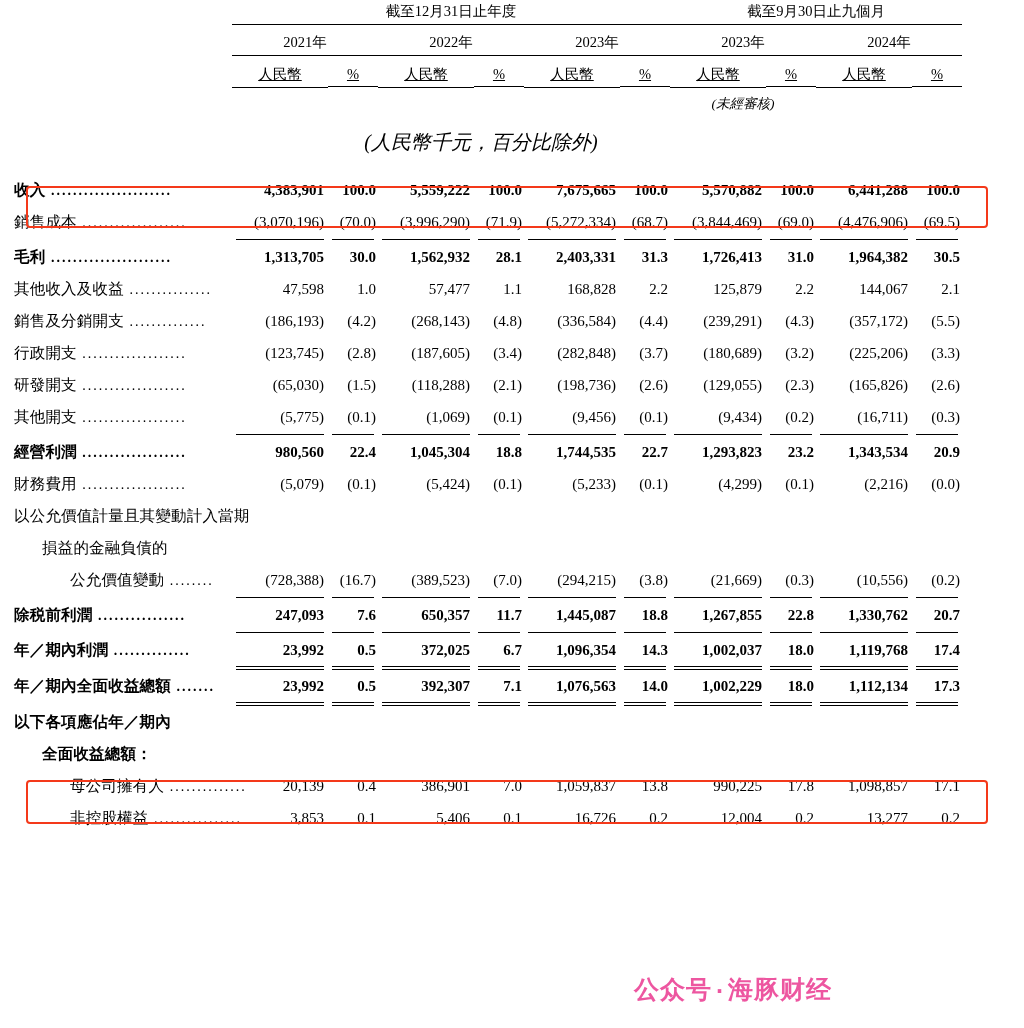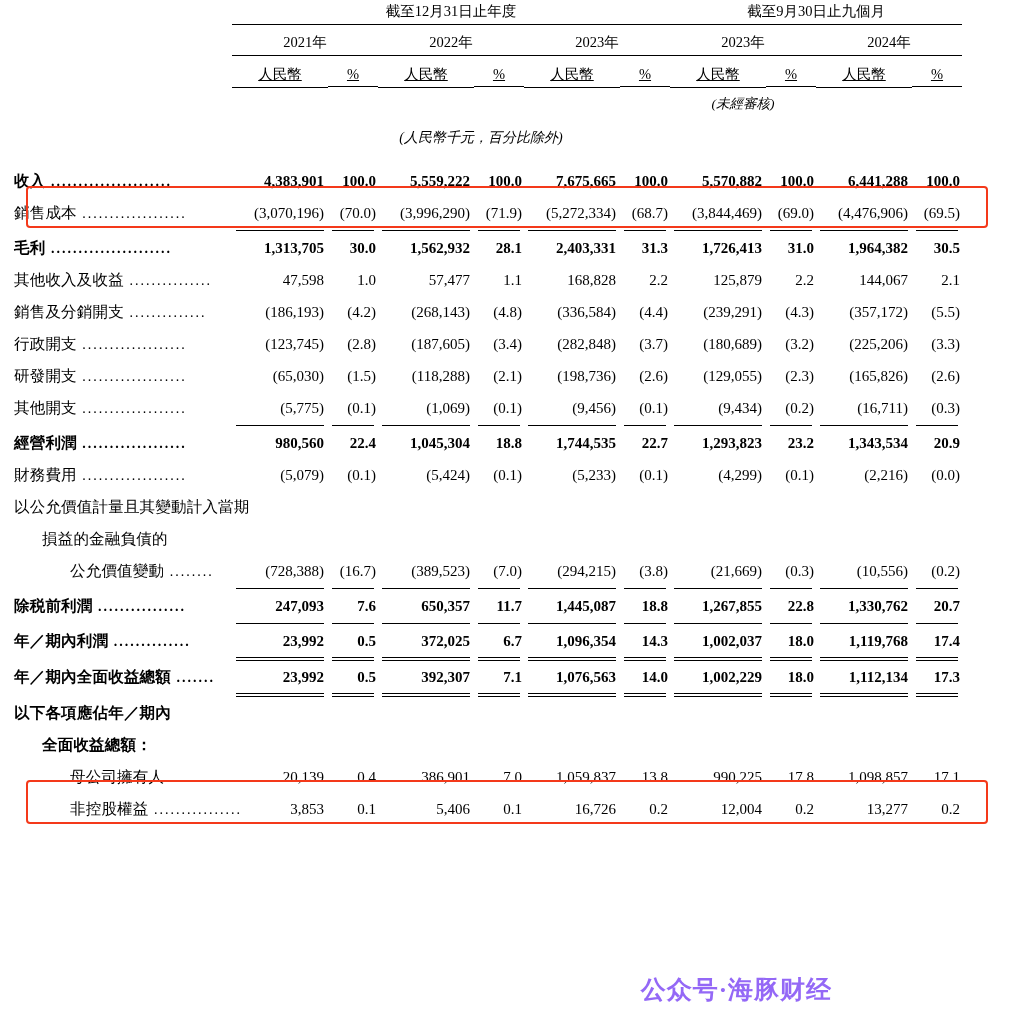--- a/index.html
+++ b/index.html
@@ -75,21 +75,21 @@
   .hdr-note {
     text-align: center;
     font-size: 13.5px;
     font-style: italic;
     padding: 4px 0 2px 0;
     white-space: nowrap;
     margin-top: 48px;
   }
   .hdr-currency-note {
     text-align: center;
-    font-size: 14px;
+    font-size: 20px;
     font-style: italic;
     padding: 14px 0 18px 0;
   }
 
   td.label {
     font-size: 15.5px;
     padding: 5.5px 6px 5.5px 14px;
     white-space: nowrap;
     letter-spacing: 0.2px;
   }
@@ -140,22 +140,22 @@
   }
   #hl-revenue { left: 26px; top: 186px; width: 958px; height: 38px; }
   #hl-profit  { left: 26px; top: 780px; width: 958px; height: 40px; }
 
   .watermark {
     position: absolute;
     right: 28px;
     bottom: 22px;
     font-size: 25px;
     font-weight: bold;
-    color: #8b5cf6;
-    font-family: Liberation Serif, serif;
+    color: #ec4899;
+    font-family: Liberation Mono, monospace;
     letter-spacing: 1px;
     opacity: 0.92;
   }
 </style>
 </head>
 <body>
 
 <div class="page">
 
   <table class="fin">

